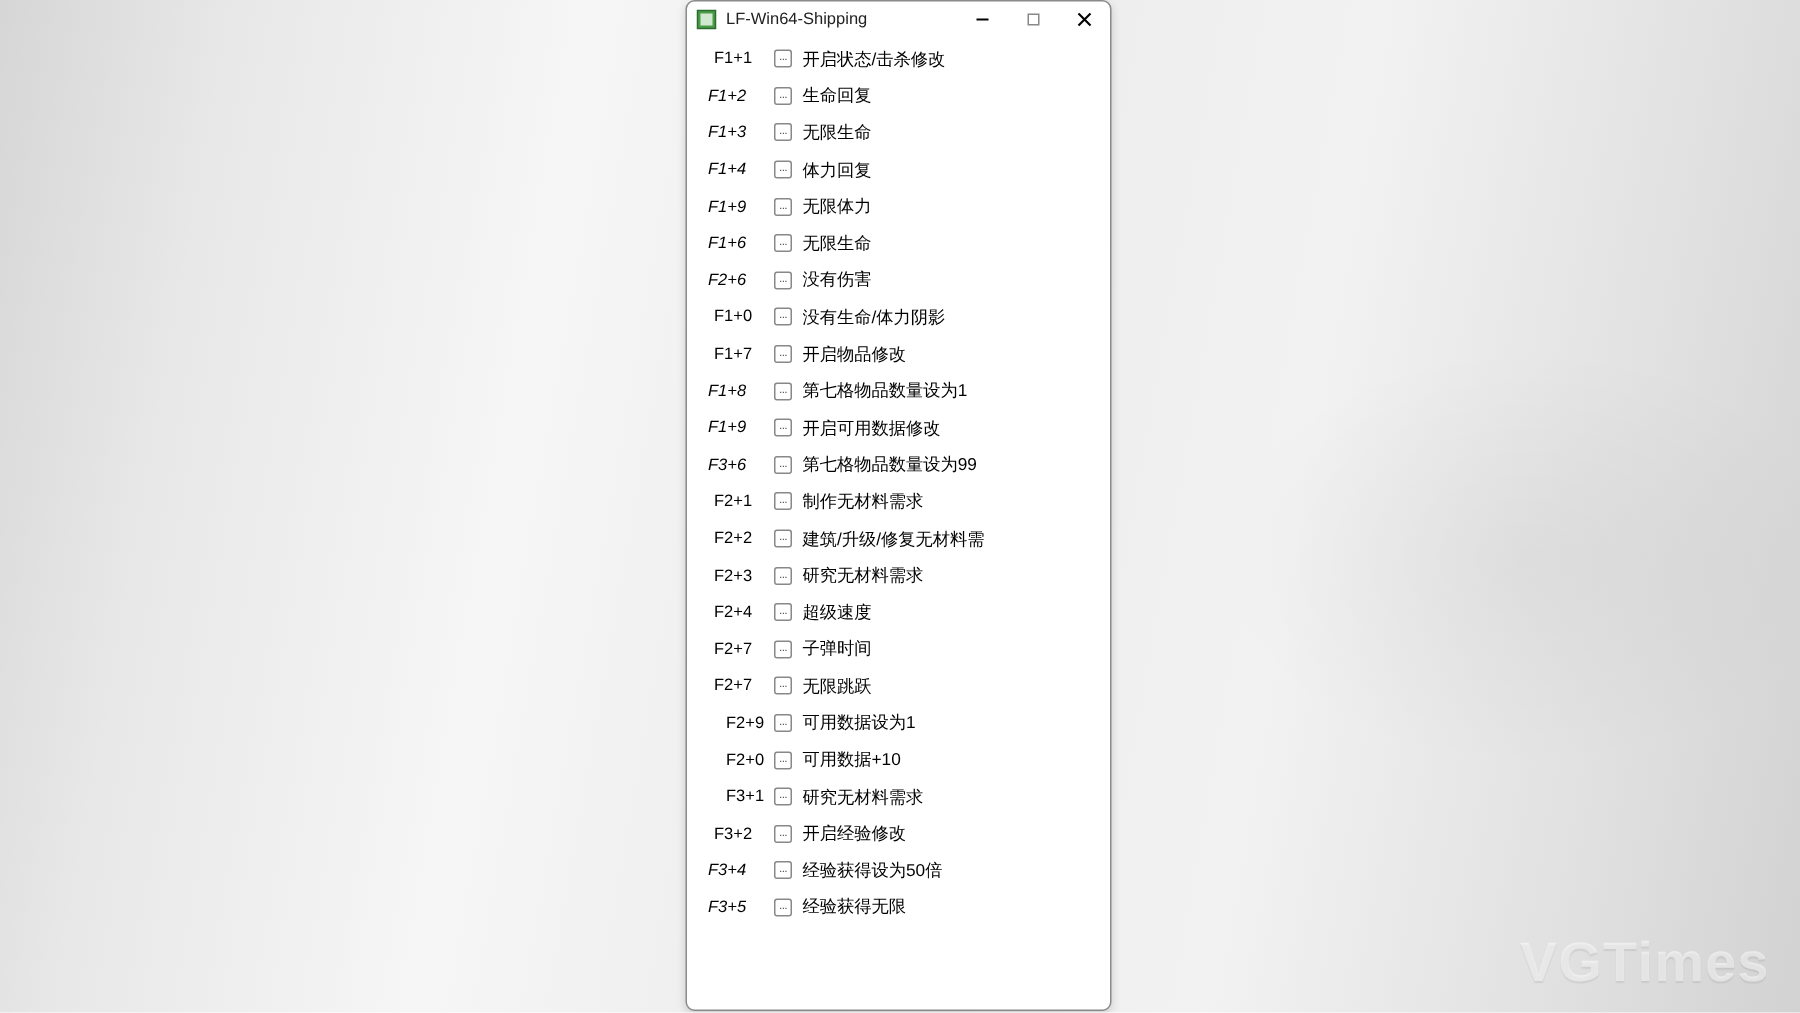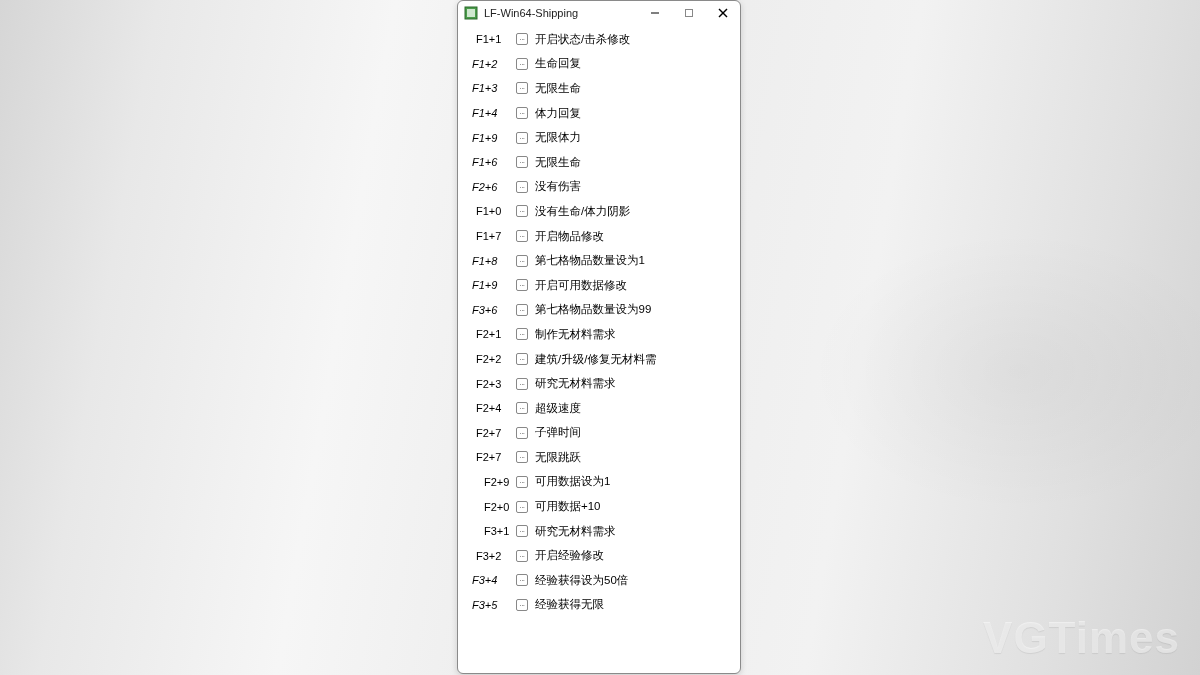--- a/index.html
+++ b/index.html
@@ -123,21 +123,21 @@
     .label {
       padding-left: 4px;
       white-space: nowrap;
     }
 
     .watermark {
       position: absolute;
       right: 20px;
       bottom: 12px;
       font-family: Arial, Helvetica, sans-serif;
-      font-size: 44px;
+      font-size: 37px;
       font-weight: 700;
       letter-spacing: 1px;
       color: rgba(255,255,255,0.5);
       text-shadow: 0 1px 1px rgba(0,0,0,0.08);
       user-select: none;
     }
   </style>
 </head>
 <body>
 

